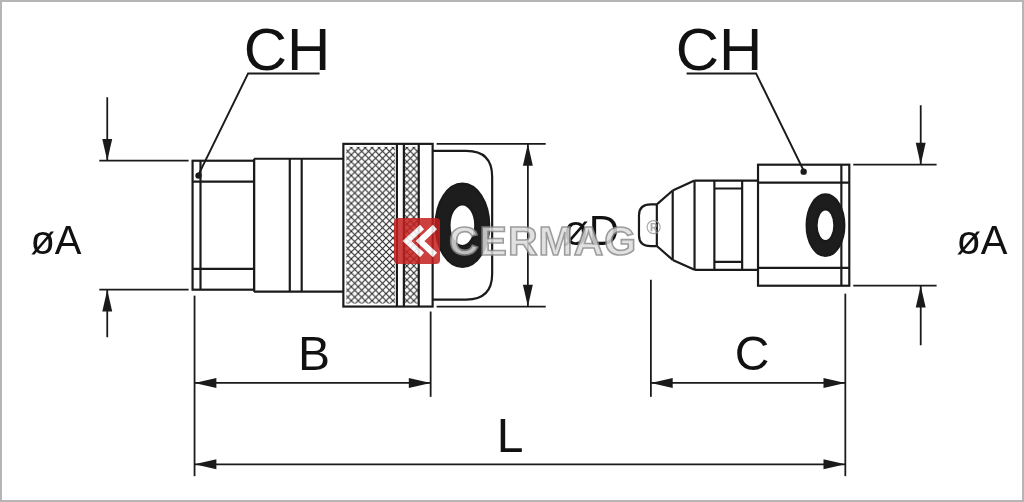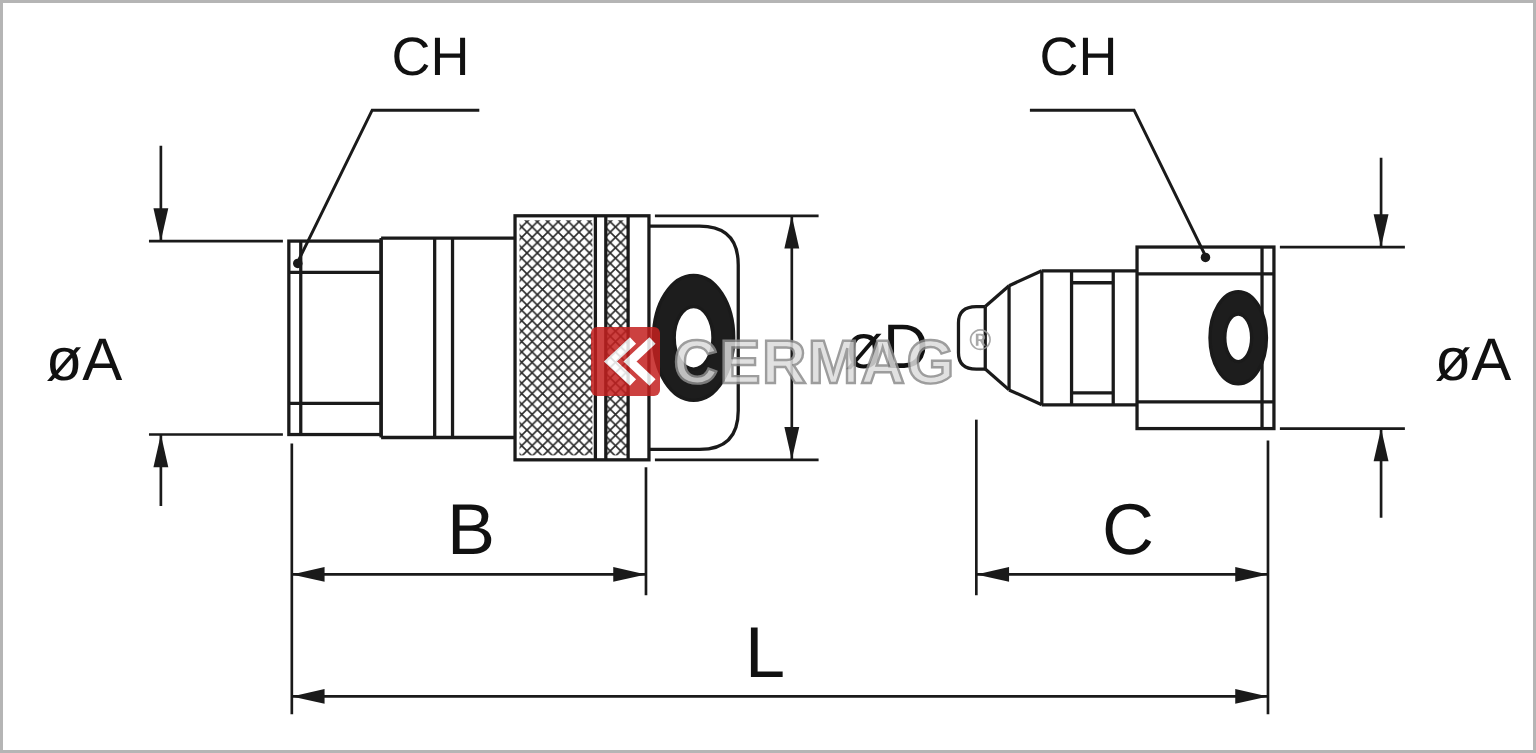--- a/index.html
+++ b/index.html
@@ -16,21 +16,21 @@
   .drawing-svg { position:absolute; left:0; top:0; width:1020px; height:498px; }
   .dim-label {
     position:absolute;
     text-align:center;
     font-weight:500;
     color:#111111;
     line-height:1;
     user-select:none;
     white-space:nowrap;
   }
-  .lbl-ch   { font-size:36px; }
+  .lbl-ch   { font-size:60px; }
   .lbl-dia  { font-size:40px;margin-top:16px; }
   .lbl-diad { font-size:42px;margin-top:16px; }
   .lbl-len  { font-size:48px; }
   .watermark {
     position:absolute;
     left:392px; top:216px;
     display:flex; align-items:center; gap:9px;
     opacity:0.85;
     pointer-events:none;
   }

